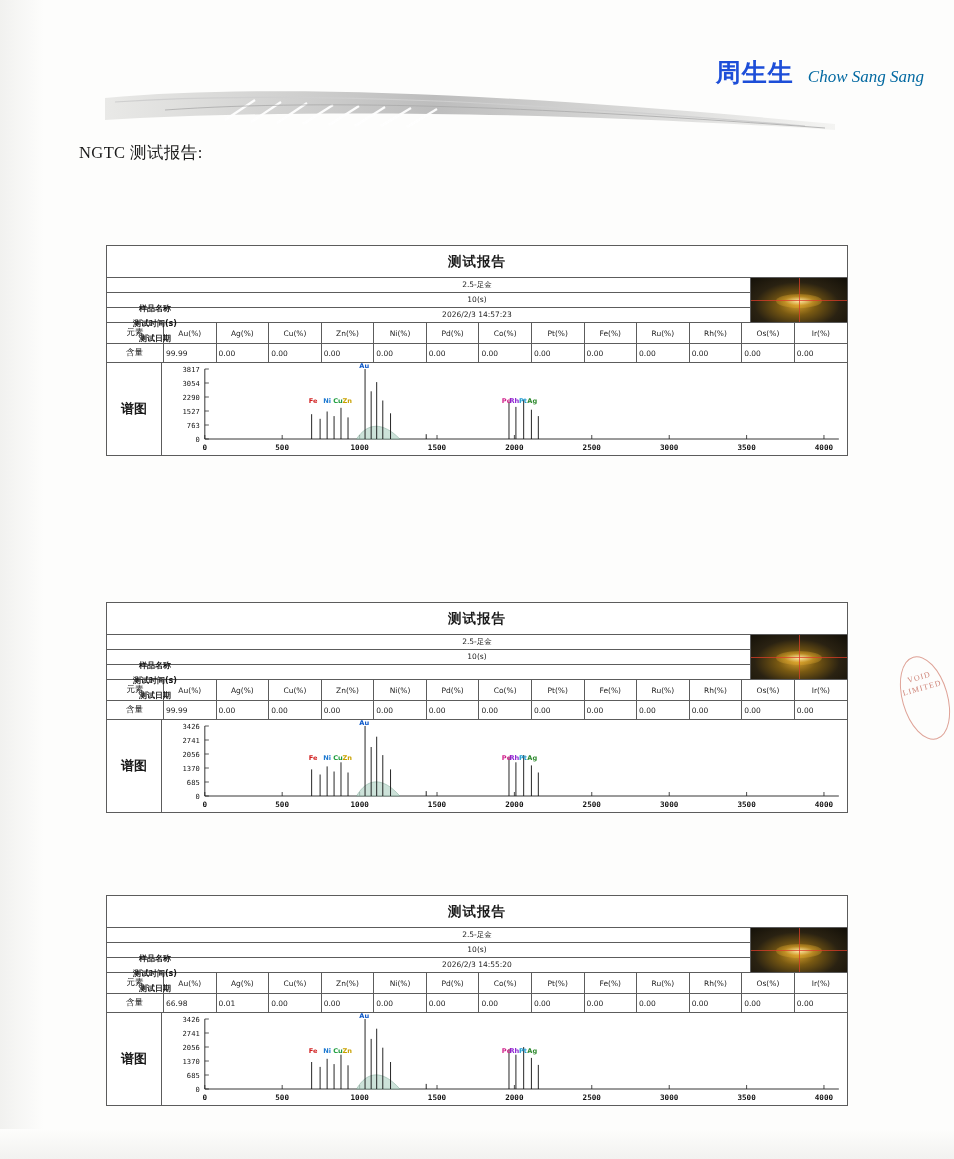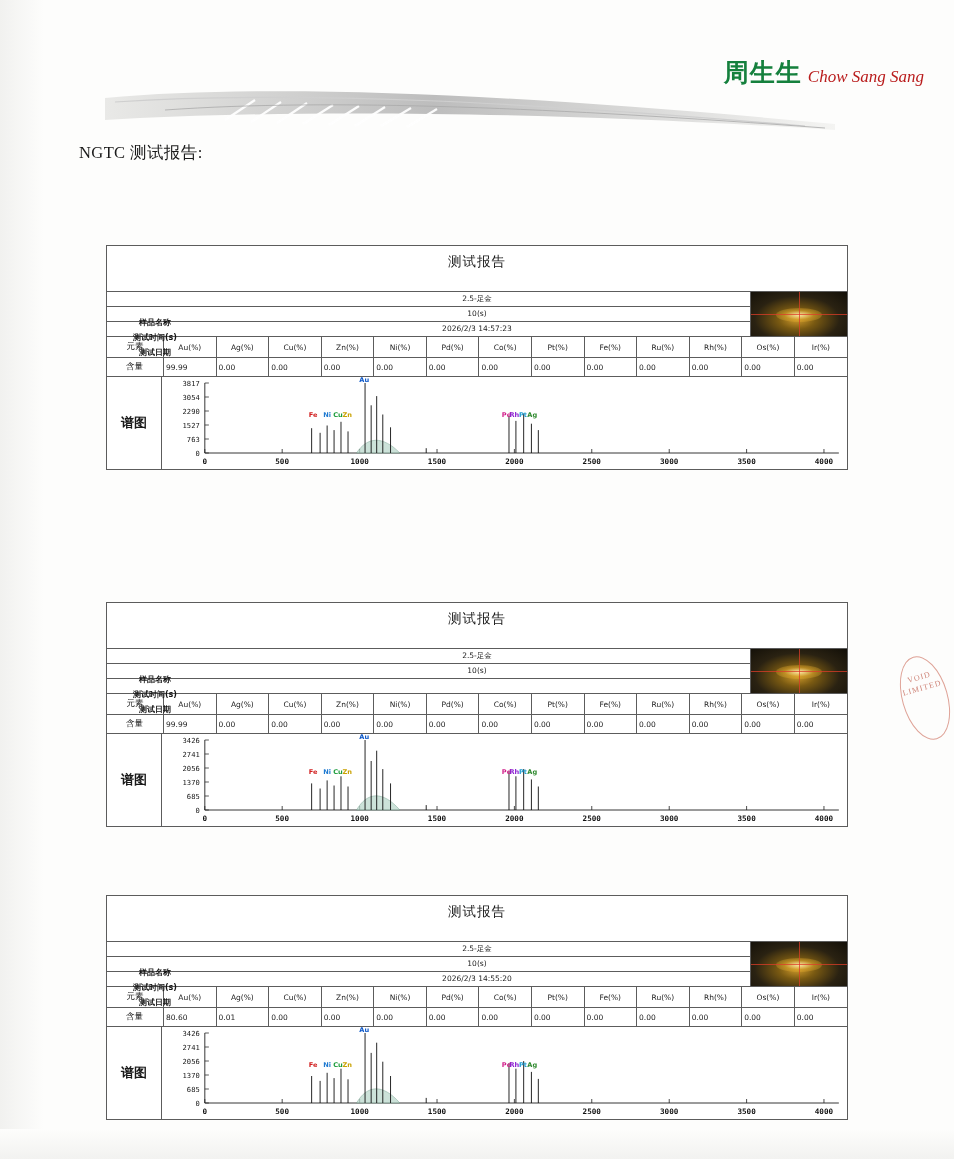--- a/index.html
+++ b/index.html
@@ -26,28 +26,28 @@
     right: 30px;
     top: 60px;
     text-align: right;
     line-height: 1;
   }
   .brand-cn {
     font-family: "DejaVu Sans", sans-serif;
     font-size: 25px;
     font-weight: bold;
     letter-spacing: 1px;
-    color: #15803d;
+    color: #1d4ed8;
   }
   .brand-en {
     font-family: "Liberation Serif", serif;
     font-size: 17px;
     font-style: italic;
-    color: #b91c1c;
-    margin-left: 6px;
+    color: #0369a1;
+    margin-left: 14px;
   }
   .brand-row {
     display: flex;
     align-items: flex-end;
     justify-content: flex-end;
   }
   
   .swoosh {
     position: absolute;
     left: 105px;
@@ -74,22 +74,22 @@
     box-sizing: border-box;
     font-family: "DejaVu Sans", sans-serif;
   }
   .r1 { top: 245px; }
   .r2 { top: 602px; }
   .r3 { top: 895px; }
 
   .rpt-title {
     text-align: center;
     font-size: 13.5px;
-    font-weight: normal;
-    padding: 7px 0 20px;
+    font-weight: bold;
+    padding: 7px 0 6px;
     border-bottom: 1px solid #5c5c5c;
     letter-spacing: 1px;
     font-family: "DejaVu Sans", sans-serif;
   }
 
   .info-wrap {
     display: flex;
     border-bottom: 1px solid #5c5c5c;
   }
   .info-left { flex: 1 1 auto; }
@@ -545,21 +545,21 @@
             <td>Co(%)</td>
             <td>Pt(%)</td>
             <td>Fe(%)</td>
             <td>Ru(%)</td>
             <td>Rh(%)</td>
             <td>Os(%)</td>
             <td>Ir(%)</td>
           </tr>
     <tr class="val">
             <td class="cat col-cat">含量</td>
-            <td>80.60</td>
+            <td>66.98</td>
             <td>0.01</td>
             <td>0.00</td>
             <td>0.00</td>
             <td>0.00</td>
             <td>0.00</td>
             <td>0.00</td>
             <td>0.00</td>
             <td>0.00</td>
             <td>0.00</td>
             <td>0.00</td>

